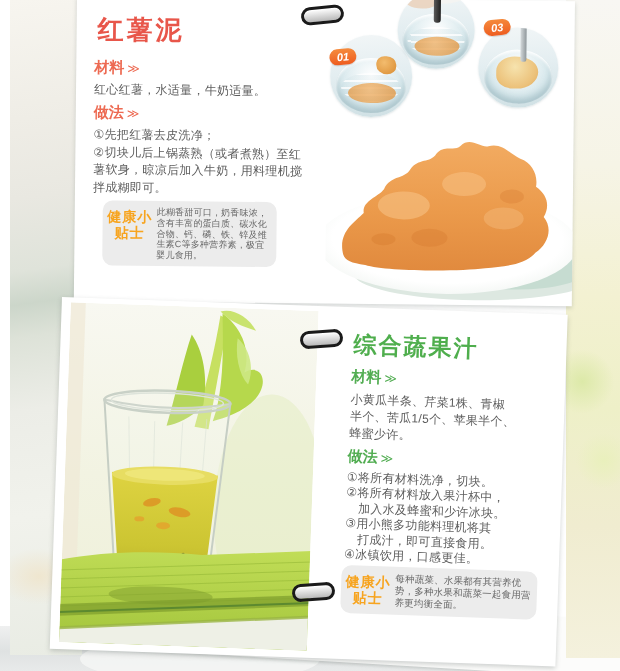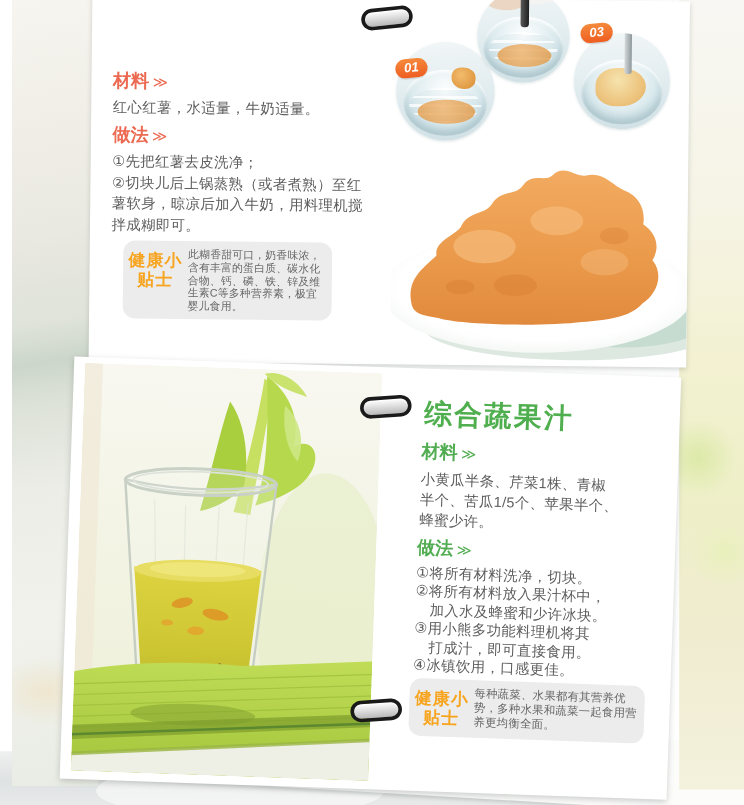--- a/index.html
+++ b/index.html
@@ -78,20 +78,21 @@
 <div id="stage">
 
   <div class="abs bg-table"></div>
   <div class="abs table-highlight"></div>
   <div class="abs under-page"></div>
   <div class="abs bg-left"></div>
   <div class="abs bg-right"></div>
 
   <div class="abs card card-top">
 
+    <div class="abs title-red" style="left:21px;top:16px;">红薯泥</div>
 
     <div class="abs sec-label red" style="left:18px;top:62px;">
       <span>材料</span><span class="arr">≫</span>
     </div>
     <div class="abs body-txt" style="left:18px;top:85px;">红心红薯，水适量，牛奶适量。</div>
 
     <div class="abs sec-label red" style="left:18px;top:107px;">
       <span>做法</span><span class="arr">≫</span>
     </div>
     <div class="abs body-txt" style="left:18px;top:130px;width:224px;">

